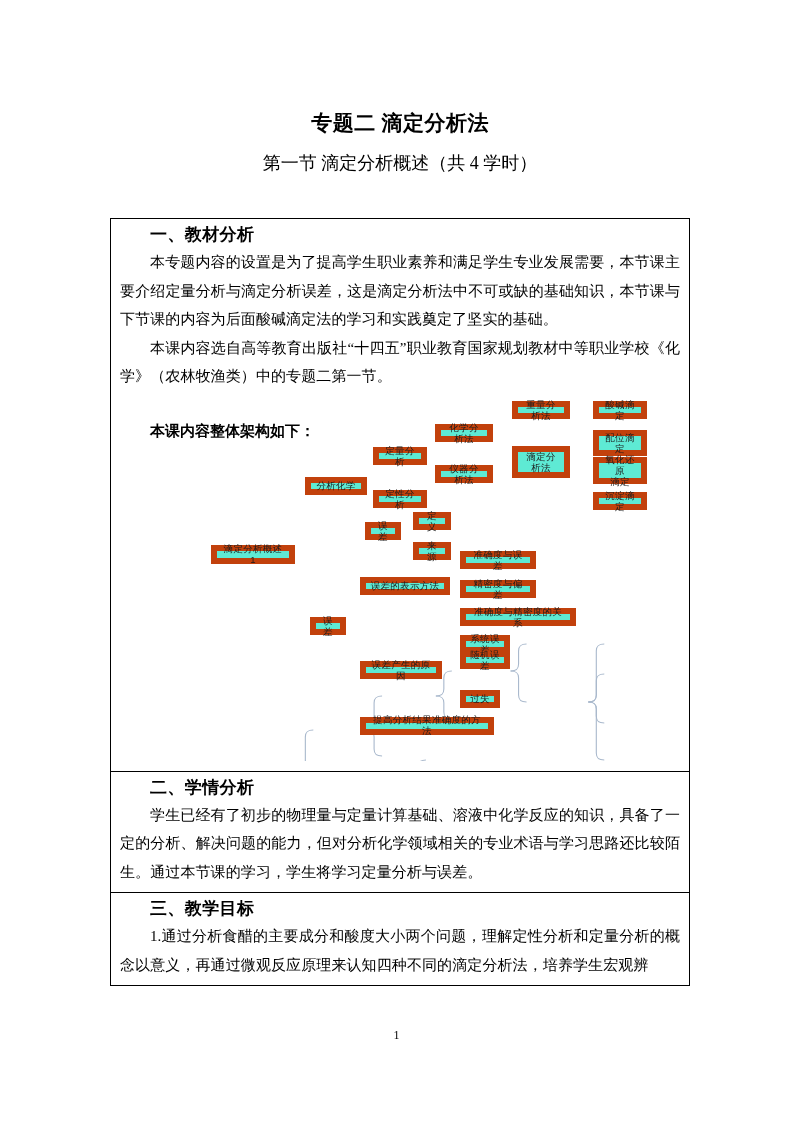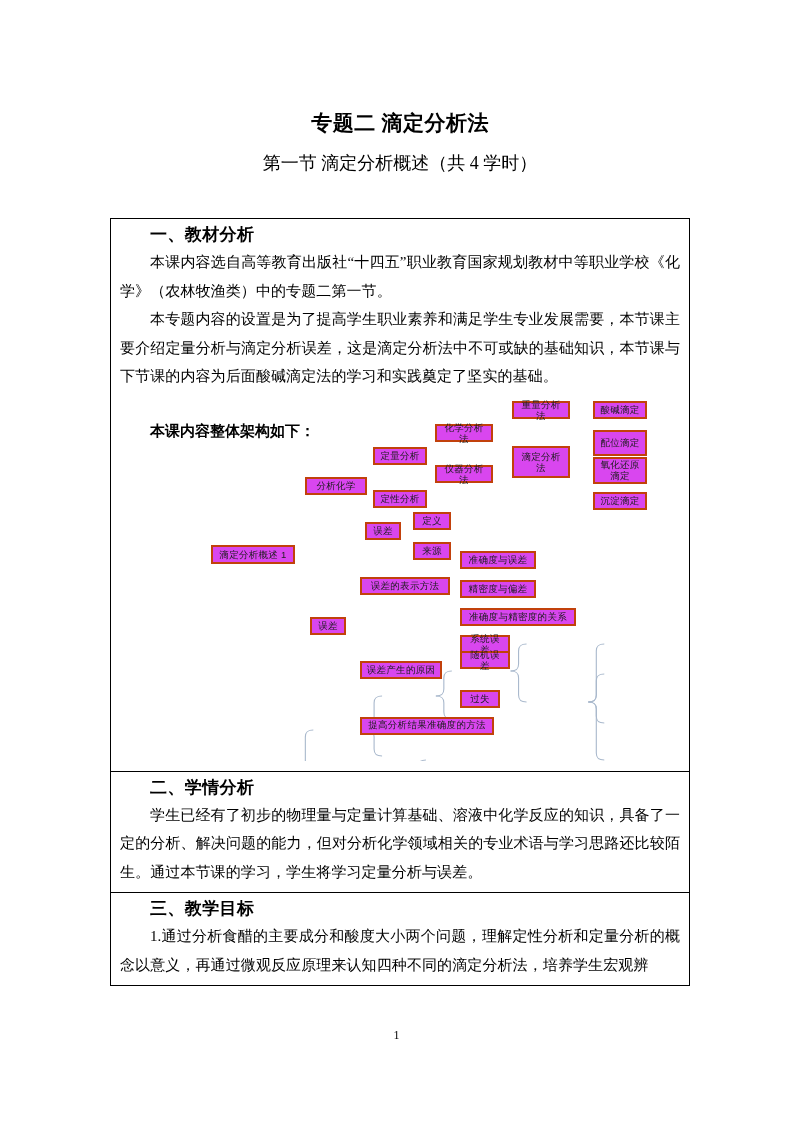--- a/index.html
+++ b/index.html
@@ -101,22 +101,22 @@
   }
   .map-svg {
     position: absolute;
     left: 0; top: 0;
     width: 100%;
     height: 100%;
   }
   .node {
     position: absolute;
     box-sizing: border-box;
-    border: 2px solid #c2410c;
-    background: #d946ef;
+    border: 6px solid #c2410c;
+    background: #5eead4;
     font-family: "Liberation Sans", "DejaVu Sans", sans-serif;
     font-size: 9.5px;
     line-height: 11px;
     color: #1c1c1c;
     display: flex;
     align-items: center;
     justify-content: center;
     text-align: center;
     padding: 2px 4px;
     letter-spacing: 0.3px;
@@ -141,22 +141,22 @@
 
   <div class="title-block">
     <h1 class="doc-title">专题二 滴定分析法</h1>
     <h2 class="doc-subtitle">第一节 滴定分析概述（共 4 学时）</h2>
   </div>
 
   <div class="frame">
 
     <div class="cell">
       <div class="sec-head">一、教材分析</div>
+      <p class="body cont">本专题内容的设置是为了提高学生职业素养和满足学生专业发展需要，本节课主要介绍定量分析与滴定分析误差，这是滴定分析法中不可或缺的基础知识，本节课与下节课的内容为后面酸碱滴定法的学习和实践奠定了坚实的基础。</p>
       <p class="body">本课内容选自高等教育出版社“十四五”职业教育国家规划教材中等职业学校《化学》（农林牧渔类）中的专题二第一节。</p>
-      <p class="body cont">本专题内容的设置是为了提高学生职业素养和满足学生专业发展需要，本节课主要介绍定量分析与滴定分析误差，这是滴定分析法中不可或缺的基础知识，本节课与下节课的内容为后面酸碱滴定法的学习和实践奠定了坚实的基础。</p>
 
       <div class="map-wrap">
         <p class="arch-label" style="position:absolute;left:0;top:16px;margin:0;">本课内容整体架构如下：</p>
 
         <svg class="map-svg" viewBox="0 0 562 360" preserveAspectRatio="none">
           <g fill="none" stroke="#a8b8cc" stroke-width="1.1">
 
             <path d="M178,409 L178,409"></path>
 
             <path d="M178,405 L186,405 L186,405"></path>

